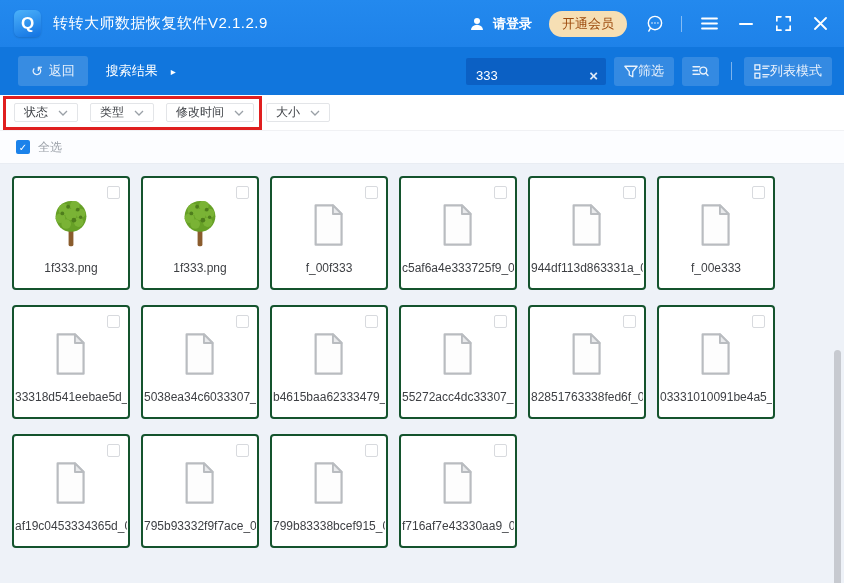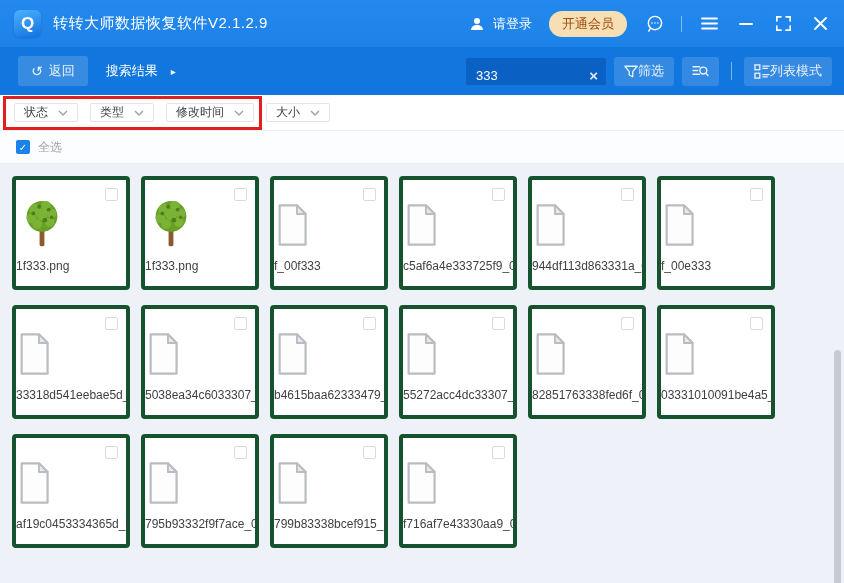--- a/index.html
+++ b/index.html
@@ -17,21 +17,21 @@
   }
   .logo {
     width:27px; height:27px; border-radius:6px;
     background:linear-gradient(160deg,#4cb2fa,#1272e2);
     display:flex; align-items:center; justify-content:center;
     font-weight:bold; font-size:17px; color:#fff;
     box-shadow:0 1px 2px rgba(0,0,0,.15);
   }
   .app-title { font-size:15px; margin-left:12px; letter-spacing:.5px; }
   .tb-right { margin-left:auto; display:flex; align-items:center; gap:17px; }
-  .login { display:flex; align-items:center; gap:6px; font-size:13px; cursor:default; }
+  .login { display:flex; align-items:center; gap:6px; font-size:13px; cursor:default;font-weight:bold; }
   .vip-btn {
     background:#f6dfb4; color:#9c4a0e; font-size:13px;
     padding:4px 13px; border-radius:13px; border:none; cursor:default;font-family:Liberation Serif, serif;
   }
   .icon-btn { display:flex; align-items:center; justify-content:center; width:20px; height:20px; }
   .tb-divider { width:1px; height:16px; background:rgba(255,255,255,.45); }
 
   
   .toolbar {
     height:48px; background:#1176dd; display:flex; align-items:center;
@@ -89,23 +89,23 @@
   }
   .select-label { font-size:12px; color:#9aa0a8; }
 
   
   .content { height:419px; position:relative; background:#eef2f8; }
   .file-grid {
     display:grid; grid-template-columns:repeat(6,118px);
     column-gap:11px; row-gap:15px; padding:12px 0 0 12px;
   }
   .card {
-    width:118px; height:114px; background:#fff; border:4px solid #14532d;
+    width:118px; height:114px; background:#fff; border:2px solid #14532d;
     border-radius:4px; position:relative; display:flex; flex-direction:column;
-    align-items:flex-start; cursor:default;
+    align-items:center; cursor:default;
   }
   .card-check {
     position:absolute; top:8px; right:8px; width:13px; height:13px;
     border:1px solid #d8dade; border-radius:2px; background:#fff;
   }
   .card-icon { flex:1; display:flex; align-items:center; justify-content:center; padding-top:10px; }
   .card-name {
     font-size:12px; color:#3d3f43; margin-bottom:13px; max-width:112px;
     white-space:nowrap; overflow:hidden;
   }

